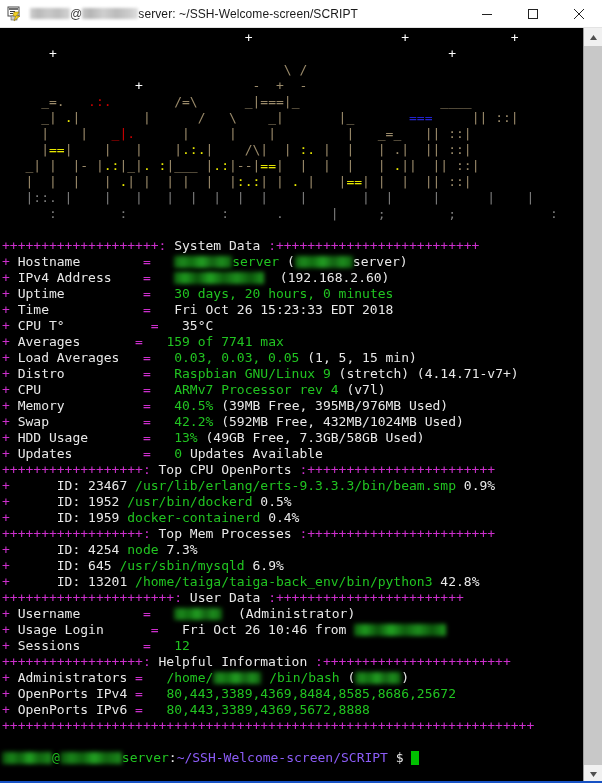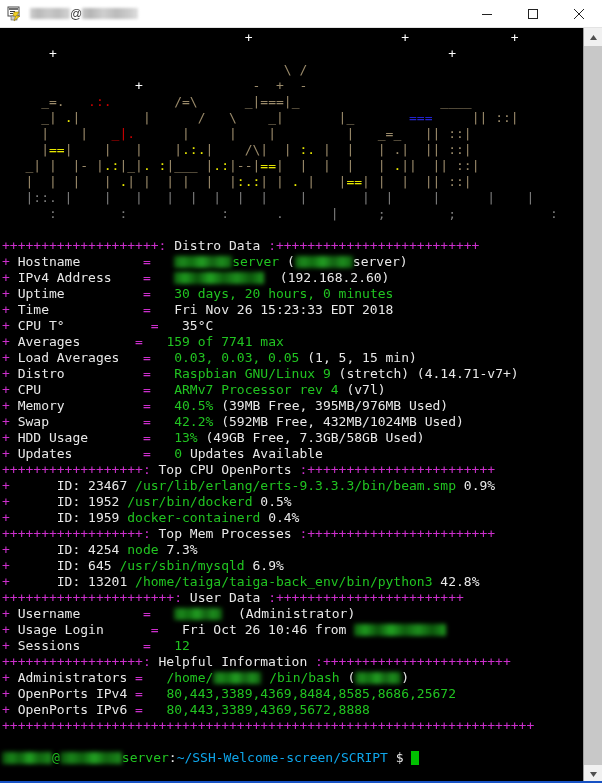--- a/index.html
+++ b/index.html
@@ -95,21 +95,21 @@
     white-space: pre;
     -webkit-font-smoothing: none;
   }
   
   .c-white  { color: #e8e8e8; }
   .c-green  { color: #21c421; }
   .c-mag    { color: #cc2fcc; }
   .c-yellow { color: #e8e800; }
   .c-red    { color: #cc0000; }
   .c-blue   { color: #2323cc; }
-  .c-pblue  { color: #0ea5e9; text-align: right; }
+  .c-pblue  { color: #8b5cf6; text-align: right; }
   .c-gray   { color: #7d7d7d; }
   .c-tan    { color: #9a8a6a; }
   .c-bld-w  { color: #ffffff; }
   .blk {
     display: inline-block;
     background: #00c000;
     color: #00c000;
     width: 8px; height: 14px;
     vertical-align: -3px;
   }
@@ -170,20 +170,21 @@
         <rect x="3" y="5" width="5" height="1" fill="#3a3a3a"></rect>
         <rect x="3" y="7" width="3" height="1" fill="#3a3a3a"></rect>
         <rect x="4" y="10" width="6" height="4" fill="#c9c9c9" stroke="#5a5a5a" stroke-width="0.6"></rect>
         <polygon points="7,6 12,6 9.5,10 13,10 7,15 8.5,10 6,10" fill="#f2d022" stroke="#7a6400" stroke-width="0.5"></polygon>
       </svg>
     </div>
     <div class="tb-title">
       <span class="redact tb-redact-a"></span>
       <span class="tb-at">@</span>
       <span class="redact tb-redact-b"></span>
+      <span>server: ~/SSH-Welcome-screen/SCRIPT</span>
     </div>
     <div class="win-btns">
       <div class="win-btn">
         <svg width="12" height="12" viewBox="0 0 12 12">
             <rect x="1" y="6" width="10" height="1" fill="#222"></rect>
           </svg>
       </div>
       <div class="win-btn">
         <svg width="12" height="12" viewBox="0 0 12 12">
             <rect x="1.5" y="1.5" width="9" height="9" fill="none" stroke="#222" stroke-width="1"></rect>
@@ -205,25 +206,25 @@
                  <span class="c-bld-w">+</span>              <span class="c-tan">-  +  -</span>
      <span class="c-tan">_=.</span>   <span class="c-red">.:.</span>        <span class="c-tan">/=\</span>      <span class="c-tan">_|</span><span class="c-tan">===</span><span class="c-tan">|_</span>                  <span class="c-tan">____</span>
      <span class="c-tan">_|</span> <span class="c-yellow">.</span><span class="c-tan">|</span>        <span class="c-tan">|</span>      <span class="c-tan">/   \</span>    <span class="c-tan">_|       |_</span>       <span class="c-blue">===</span>     <span class="c-tan">|| ::|</span>
      <span class="c-tan">|    |</span>   <span class="c-red">_|</span><span class="c-red">.</span>      <span class="c-tan">|     |</span>    <span class="c-tan">|         |</span>   <span class="c-tan">_=_</span>   <span class="c-tan">|| ::|</span>
      <span class="c-tan">|</span><span class="c-yellow">==</span><span class="c-tan">|</span>    <span class="c-tan">|   |</span>    <span class="c-tan">|</span><span class="c-yellow">.:.</span><span class="c-tan">|</span>    <span class="c-tan">/\|  |</span> <span class="c-yellow">:.</span> <span class="c-tan">|</span>  <span class="c-tan">|   | .|</span>  <span class="c-tan">|| ::|</span>
    <span class="c-tan">_| |  |-</span> <span class="c-tan">|</span><span class="c-yellow">.:</span><span class="c-tan">|_|</span><span class="c-yellow">. :</span><span class="c-tan">|___</span> <span class="c-tan">|</span><span class="c-yellow">.:</span><span class="c-tan">|--|</span><span class="c-yellow">==</span><span class="c-tan">|  |  |</span>  <span class="c-tan">|   |</span> <span class="c-yellow">.</span><span class="c-tan">||</span>  <span class="c-tan">|| ::|</span>
    <span class="c-tan">|  |  |   |</span> <span class="c-yellow">.</span><span class="c-tan">| |  | |  |  |</span><span class="c-yellow">:.:</span><span class="c-tan">|</span> <span class="c-tan">|</span> <span class="c-yellow">. </span><span class="c-tan">|</span>   <span class="c-tan">|</span><span class="c-yellow">==</span><span class="c-tan">|</span> <span class="c-tan">|  |</span>  <span class="c-tan">|| ::|</span>
    <span class="c-gray">|::. |    |   |   |  |  |  |  |    |       |  |     |      |    |</span>
       <span class="c-gray">:        :            :      .      |     ;        ;            :</span>
 </span>
-<span class="c-mag">++++++++++++++++++++</span><span class="c-mag">:</span> <span class="c-white">Distro Data</span> <span class="c-mag">:</span><span class="c-mag">++++++++++++++++++++++++++</span>
+<span class="c-mag">++++++++++++++++++++</span><span class="c-mag">:</span> <span class="c-white">System Data</span> <span class="c-mag">:</span><span class="c-mag">++++++++++++++++++++++++++</span>
 <span class="c-mag">+</span> <span class="c-white">Hostname</span>        <span class="c-mag">=</span>   <span class="r r-green" style="width:58px;height:12px;"></span><span class="c-green">server</span> <span class="c-white">(</span><span class="r r-green" style="width:58px;height:12px;"></span><span class="c-white">server</span><span class="c-white">)</span>
 <span class="c-mag">+</span> <span class="c-white">IPv4 Address</span>    <span class="c-mag">=</span>   <span class="r r-ip" style="width:90px;height:12px;"></span>  <span class="c-white">(192.168.2.60)</span>
 <span class="c-mag">+</span> <span class="c-white">Uptime</span>          <span class="c-mag">=</span>   <span class="c-green">30 days, 20 hours, 0 minutes</span>
-<span class="c-mag">+</span> <span class="c-white">Time</span>            <span class="c-mag">=</span>   <span class="c-white">Fri Nov 26 15:23:33 EDT 2018</span>
+<span class="c-mag">+</span> <span class="c-white">Time</span>            <span class="c-mag">=</span>   <span class="c-white">Fri Oct 26 15:23:33 EDT 2018</span>
 <span class="c-mag">+</span> <span class="c-white">CPU T°</span>           <span class="c-mag">=</span>   <span class="c-white">35°C</span>
 <span class="c-mag">+</span> <span class="c-white">Averages</span>       <span class="c-mag">=</span>   <span class="c-green">159 of 7741 max</span>
 <span class="c-mag">+</span> <span class="c-white">Load Averages</span>   <span class="c-mag">=</span>   <span class="c-green">0.03, 0.03, 0.05</span> <span class="c-white">(1, 5, 15 min)</span>
 <span class="c-mag">+</span> <span class="c-white">Distro</span>          <span class="c-mag">=</span>   <span class="c-green">Raspbian GNU/Linux 9</span> <span class="c-white">(stretch) (4.14.71-v7+)</span>
 <span class="c-mag">+</span> <span class="c-white">CPU</span>             <span class="c-mag">=</span>   <span class="c-green">ARMv7 Processor rev 4</span> <span class="c-white">(v7l)</span>
 <span class="c-mag">+</span> <span class="c-white">Memory</span>          <span class="c-mag">=</span>   <span class="c-green">40.5%</span> <span class="c-white">(39MB Free, 395MB/976MB Used)</span>
 <span class="c-mag">+</span> <span class="c-white">Swap</span>            <span class="c-mag">=</span>   <span class="c-green">42.2%</span> <span class="c-white">(592MB Free, 432MB/1024MB Used)</span>
 <span class="c-mag">+</span> <span class="c-white">HDD Usage</span>       <span class="c-mag">=</span>   <span class="c-green">13%</span> <span class="c-white">(49GB Free, 7.3GB/58GB Used)</span>
 <span class="c-mag">+</span> <span class="c-white">Updates</span>         <span class="c-mag">=</span>   <span class="c-green">0</span> <span class="c-white">Updates Available</span>
 <span class="c-mag">++++++++++++++++++</span><span class="c-mag">:</span> <span class="c-white">Top CPU OpenPorts</span> <span class="c-mag">:++++++++++++++++++++++++</span>

